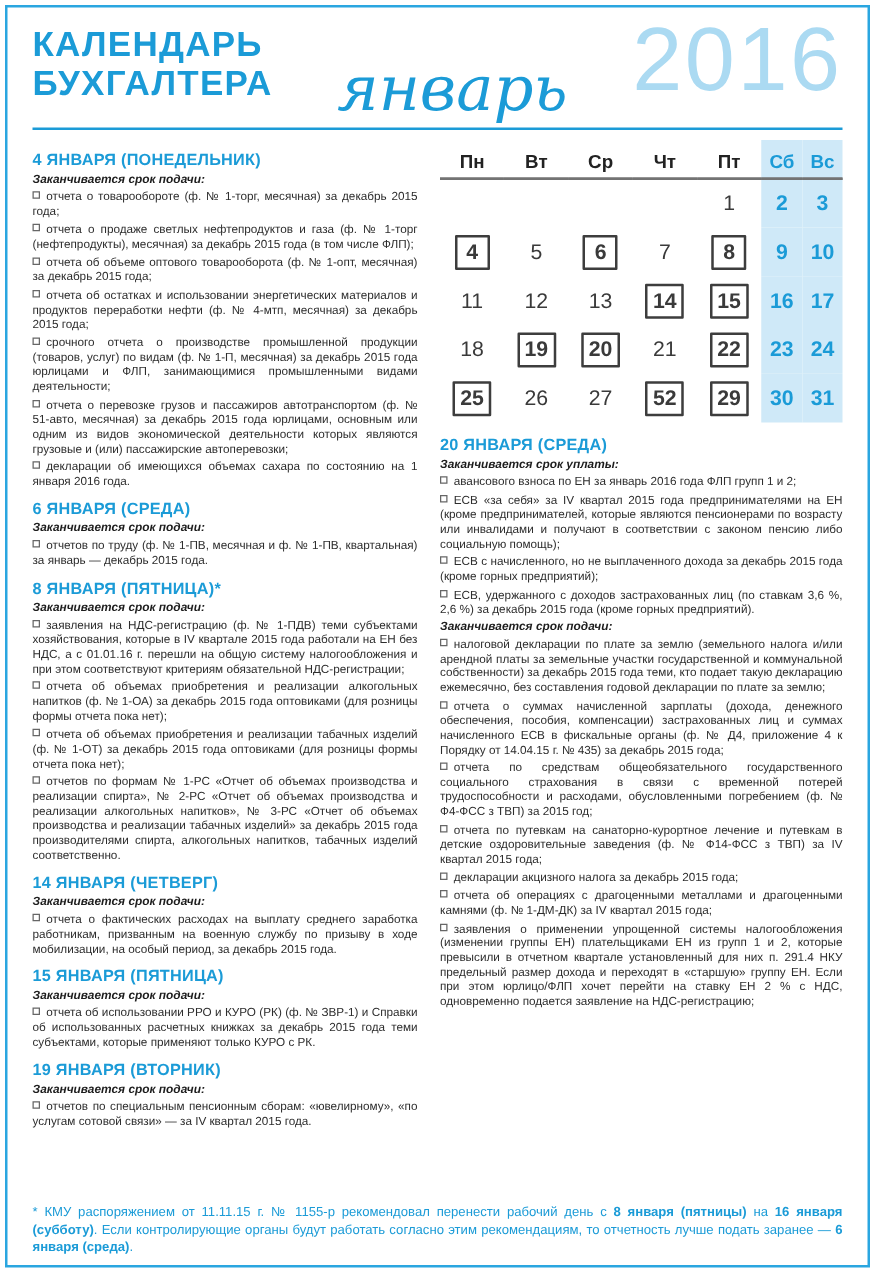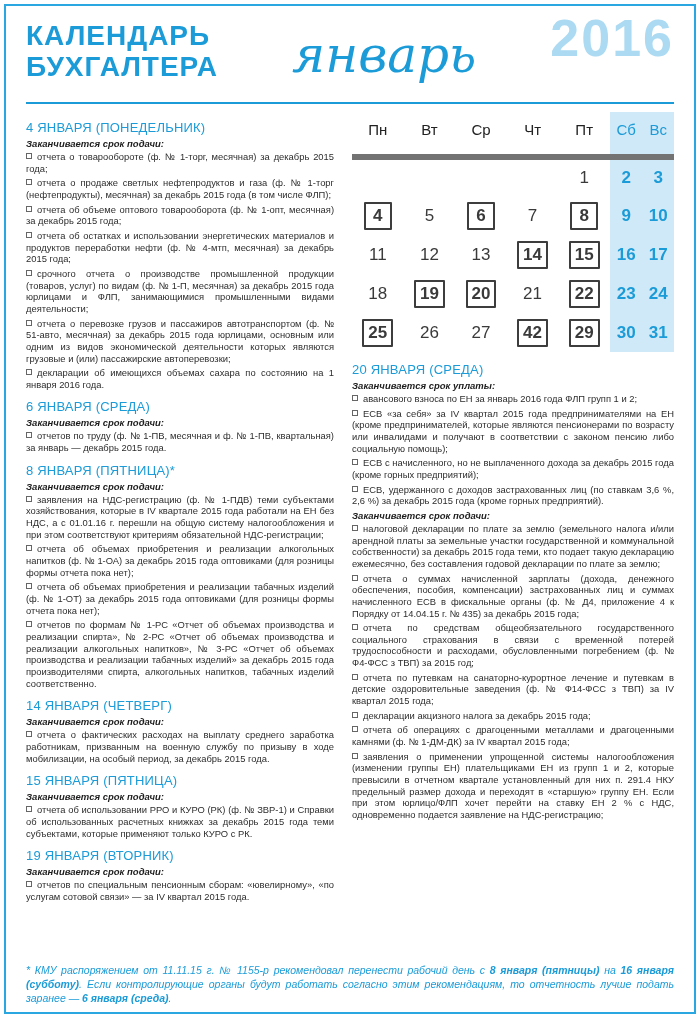--- a/index.html
+++ b/index.html
@@ -3,51 +3,51 @@
 <meta charset="utf-8">
 <style>
   *{box-sizing:border-box;margin:0;padding:0}
   html,body{background:#fff}
   body{
     width:700px;height:1018px;position:relative;overflow:hidden;
     font-family:"Liberation Sans",sans-serif;color:var(--text,#333);
   }
   .frame{position:absolute;inset:4px;border:2px solid var(--border,#2aa6e0);pointer-events:none;z-index:5}
   .page{position:absolute;inset:0;padding:14px 26px 10px}
-  header{display:flex;align-items:flex-start;border-bottom:2px solid var(--accent,#1b9bd7);padding-bottom:20px;height:90px}
+  header{display:flex;align-items:flex-start;border-bottom:2px solid var(--accent,#1b9bd7);padding-bottom:4px;height:90px}
   .title{color:var(--accent,#1b9bd7);font-weight:bold;font-size:28px;line-height:1.12;letter-spacing:1px;margin-top:6px}
   .month{
     flex:1;text-align:center;color:var(--accent,#1b9bd7);
     font-family:"DejaVu Serif",serif;font-style:italic;font-weight:normal;
     font-size:50px;align-self:flex-end;margin-bottom:-2px;
   }
-  .year{color:var(--year,#abdaf2);font-weight:bold;font-size:52px;line-height:.95;letter-spacing:2px}
+  .year{color:var(--year,#abdaf2);font-weight:normal;font-size:72px;line-height:.95;letter-spacing:2px}
   .columns{display:flex;gap:18px;margin-top:8px;align-items:flex-start}
   .col-left{width:308px}
   .col-right{flex:1}
 
   
   .cal-section{margin-bottom:9px}
-  .sec-title{color:var(--accent,#1b9bd7);font-size:13px;font-weight:normal;margin:8px 0 3px;letter-spacing:.2px}
+  .sec-title{color:var(--accent,#1b9bd7);font-size:13px;font-weight:bold;margin:8px 0 3px;letter-spacing:.2px}
   .group-label{font-size:9.5px;font-style:italic;font-weight:bold;color:#1d1d1d;margin:3px 0 2px}
   .item{font-size:9.4px;line-height:1.24;text-align:justify;margin-bottom:3px;color:#2d2d2d}
   .chk{display:inline-block;width:6px;height:6px;border:1px solid #666;margin-right:5px;position:relative;top:-1px;background:#fff}
 
   
   .calendar{width:100%;border-collapse:collapse;text-align:center;margin-bottom:10px}
-  .calendar th{font-size:15px;font-weight:normal;color:#222;padding:9px 0 16px;border-bottom:6px solid #737373}
+  .calendar th{font-size:15px;font-weight:bold;color:#222;padding:9px 0 4px;border-bottom:2px solid #737373}
   .calendar th.weekend{color:var(--accent,#1b9bd7);background:var(--weekend_bg,#cfe9f8)}
   .calendar td{font-size:17px;color:#3a3a3a;height:39px;vertical-align:middle}
   .calendar td.weekend{color:var(--accent,#1b9bd7);background:var(--weekend_bg,#cfe9f8);font-weight:bold}
   .boxed{display:inline-block;min-width:28px;border:2px solid var(--box_border,#3d3d3d);border-radius:1px;padding:2px 4px;font-weight:bold;text-align:center}
 
   
   .footnote{
     position:absolute;left:26px;right:26px;bottom:12px;
-    color:var(--accent,#1b9bd7);font-style:italic;font-size:10.5px;line-height:1.32;text-align:justify;
+    color:var(--accent,#1b9bd7);font-size:10.5px;line-height:1.32;text-align:justify;
   }
   .footnote b{font-weight:bold}
 </style>
 </head>
 <body>
 
 <div class="frame"></div>
 
 <div class="page">
 
@@ -149,21 +149,21 @@
               <td><span class="boxed">20</span></td>
               <td>21</td>
               <td><span class="boxed">22</span></td>
               <td class="weekend">23</td>
               <td class="weekend">24</td>
             </tr>
             <tr>
               <td><span class="boxed">25</span></td>
               <td>26</td>
               <td>27</td>
-              <td><span class="boxed">42</span></td>
+              <td><span class="boxed">52</span></td>
               <td><span class="boxed">29</span></td>
               <td class="weekend">30</td>
               <td class="weekend">31</td>
             </tr>
           </tbody>
       </table>
       <div id="right-sections">
           <section class="cal-section">
             <h3 class="sec-title">20 ЯНВАРЯ (СРЕДА)</h3>
             <div class="group-label">Заканчивается срок уплаты:</div>

